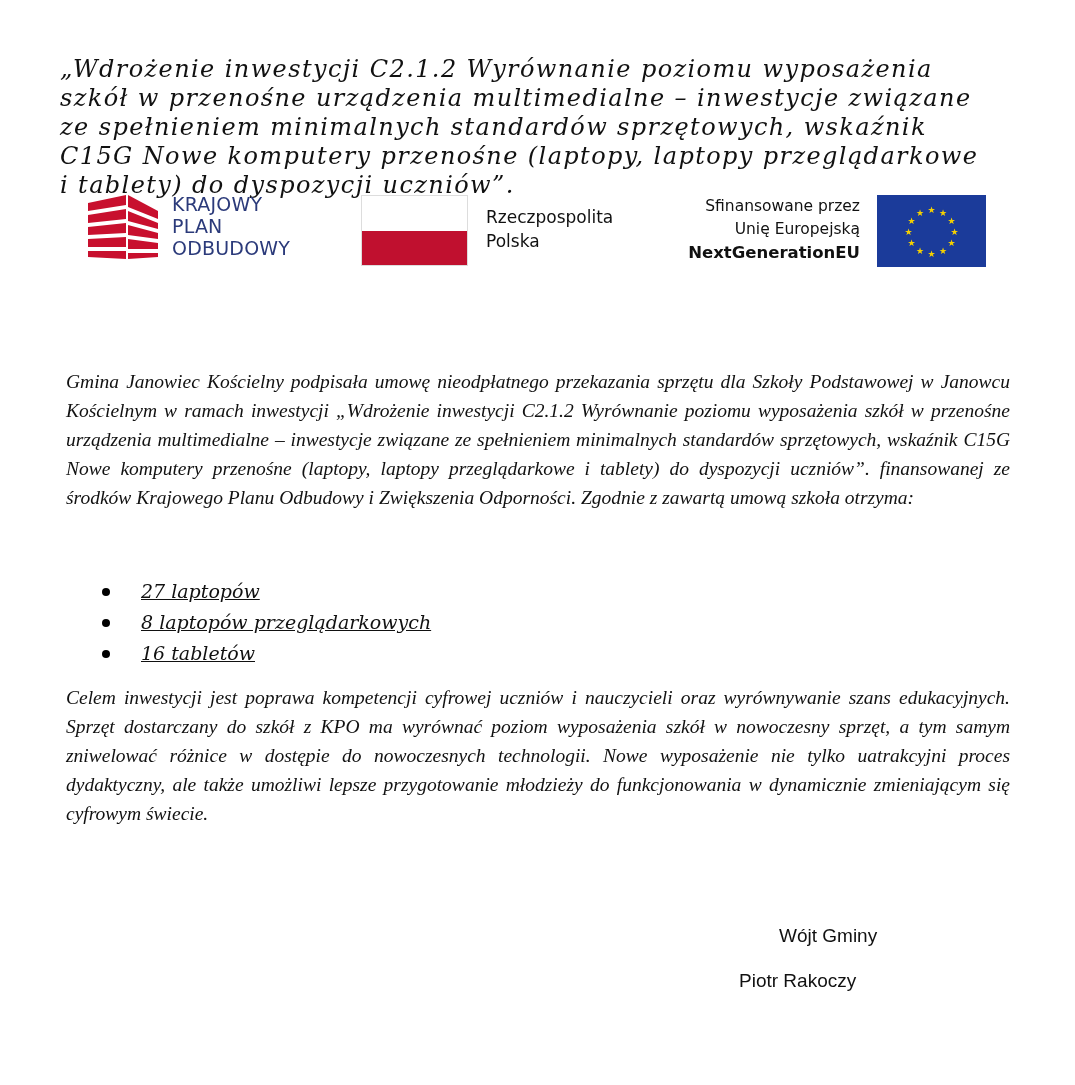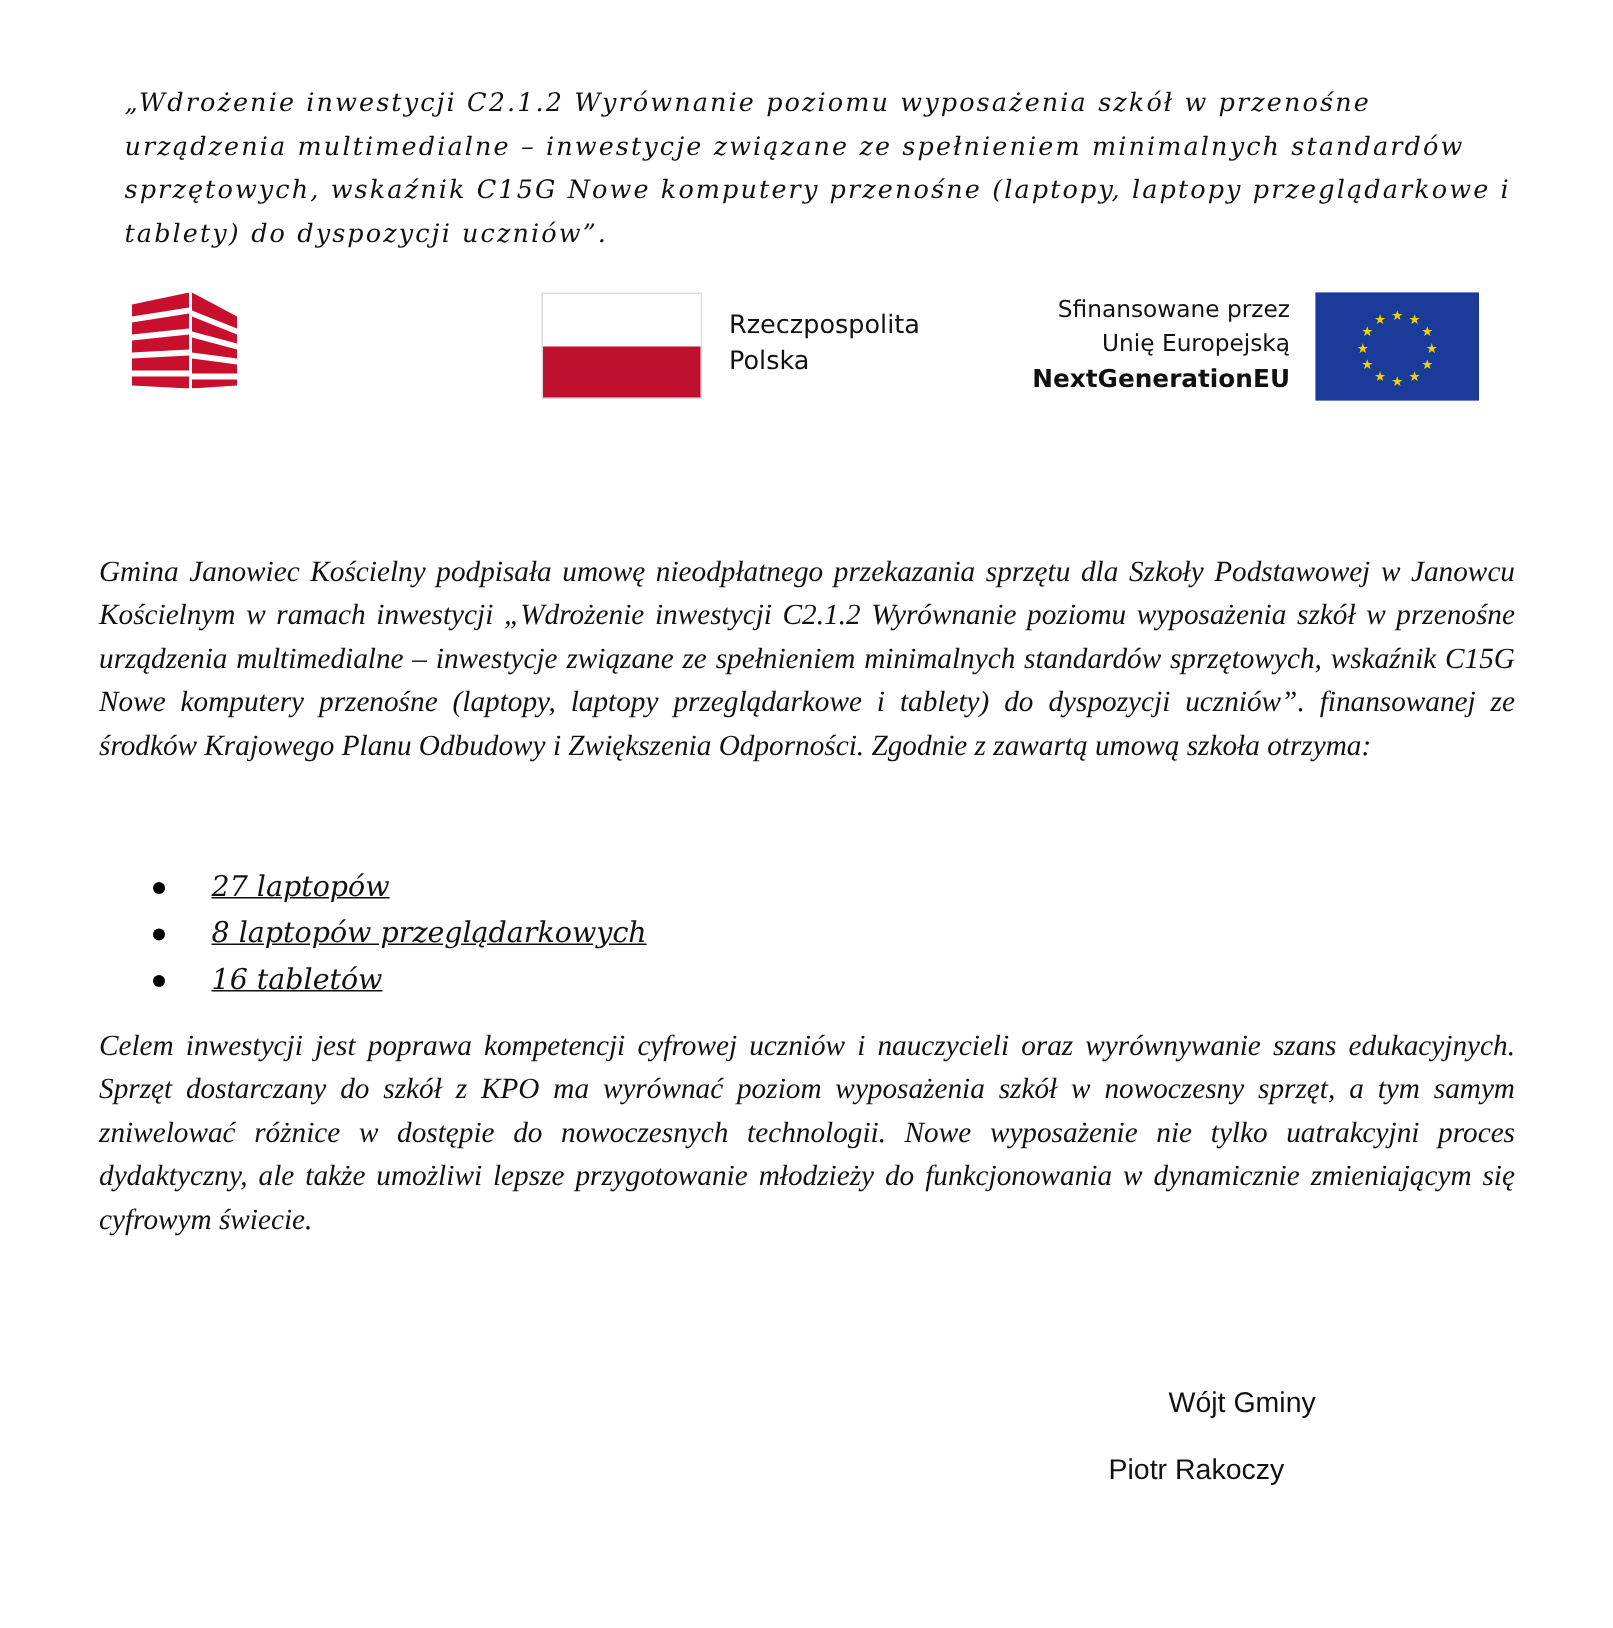--- a/index.html
+++ b/index.html
@@ -2,22 +2,22 @@
 <html><head>
 <meta charset="utf-8">
 <style>
   html, body { margin: 0; padding: 0; background: #ffffff; }
   body { width: 1075px; height: 1085px; position: relative; overflow: hidden; color: #111; }
   .serif-it { font-family: "DejaVu Serif", serif; font-style: italic; }
   .cond-it { font-family: "Liberation Serif", serif; font-style: italic; }
   .sans { font-family: "DejaVu Sans", sans-serif; }
 
   .header-quote {
-    position: absolute; left: 83px; top: 55px; width: 930px;
-    font-size: 17px; line-height: 29px; letter-spacing: 1.4px;
+    position: absolute; left: 60px; top: 55px; width: 930px;
+    font-size: 24px; line-height: 29px; letter-spacing: 1.4px;
   }
   .logos { position: absolute; left: 0; top: 190px; width: 1075px; height: 80px; }
 
   .kpo-mark { position: absolute; left: 88px; top: 5px; width: 70px; height: 64px; }
   .kpo-text { position: absolute; left: 172px; top: 3px; color: #2b3a7a; font-size: 19px; line-height: 22px; font-weight: 500; letter-spacing: 0.2px; }
 
   .pl-flag { position: absolute; left: 361px; top: 5px; width: 107px; height: 71px; border: 1px solid #ddd; box-sizing: border-box; }
   .pl-flag .white { height: 50%; background: #ffffff; }
   .pl-flag .red { height: 50%; background: #c0102f; }
   .pl-text { position: absolute; left: 486px; top: 15px; font-size: 17px; line-height: 24px; color: #111; }
@@ -51,20 +51,25 @@
     <polygon points="0,20 38,14 38,24 0,28" fill="#c8102e"></polygon>
     <polygon points="0,32 38,28 38,38 0,40" fill="#c8102e"></polygon>
     <polygon points="0,44 38,42 38,52 0,52" fill="#c8102e"></polygon>
     <polygon points="0,56 38,56 38,64 0,62" fill="#c8102e"></polygon>
     <polygon points="40,0 70,16 70,24 40,12" fill="#c8102e"></polygon>
     <polygon points="40,16 70,28 70,34 40,26" fill="#c8102e"></polygon>
     <polygon points="40,30 70,38 70,44 40,40" fill="#c8102e"></polygon>
     <polygon points="40,44 70,48 70,54 40,54" fill="#c8102e"></polygon>
     <polygon points="40,58 70,58 70,62 40,64" fill="#c8102e"></polygon>
   </svg>
+  <div class="kpo-text sans">
+    <div>KRAJOWY</div>
+    <div>PLAN</div>
+    <div>ODBUDOWY</div>
+  </div>
 
   <div class="pl-flag">
     <div class="white"></div>
       <div class="red"></div>
   </div>
   <div class="pl-text sans">
     <div>Rzeczpospolita</div>
     <div>Polska</div>
   </div>
 

